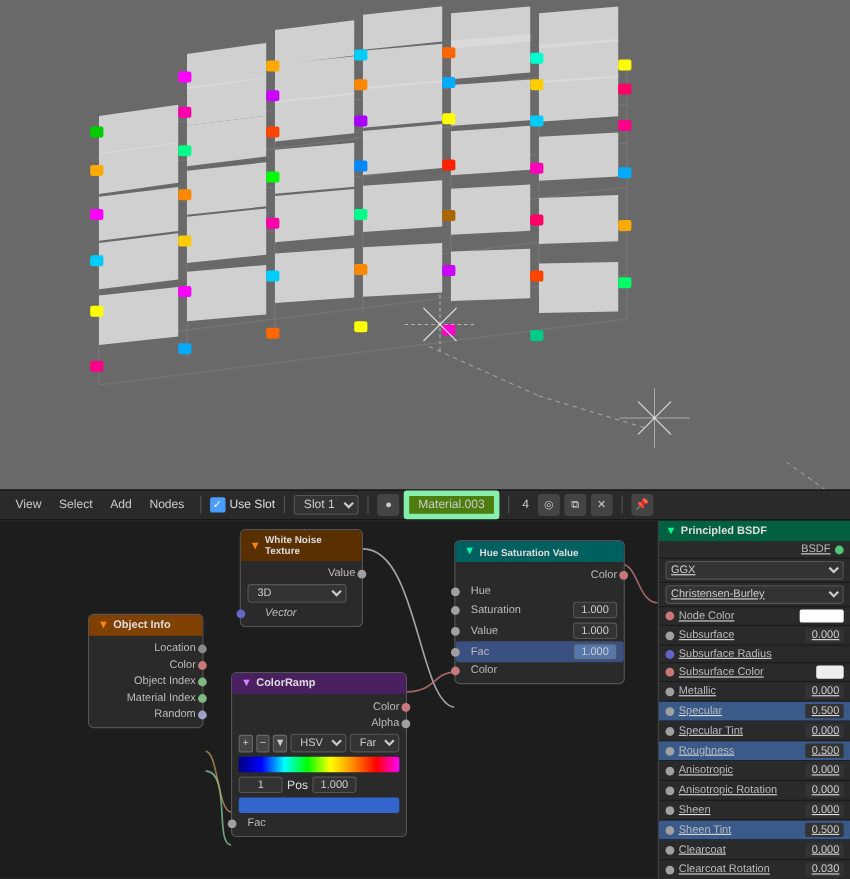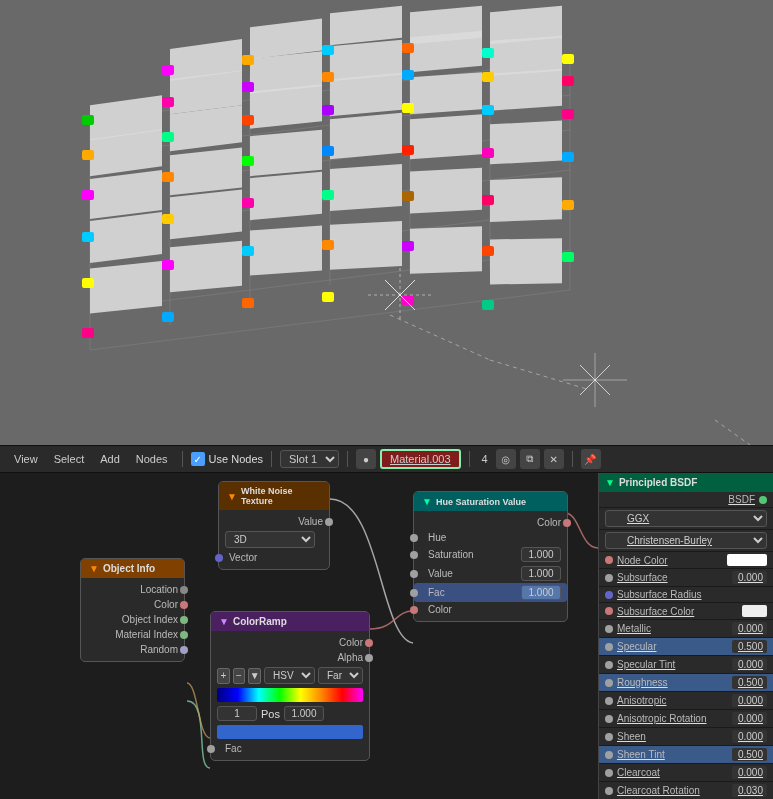--- a/index.html
+++ b/index.html
@@ -55,22 +55,22 @@
       display: flex; align-items: center; justify-content: center;
       font-size: 10px; color: white;
     }
 
     .slot-dropdown {
       background: #333; color: #ccc; border: 1px solid #555;
       border-radius: 3px; padding: 1px 4px; font-size: 11px;
     }
 
     .material-name {
-      background: #7f1d1d; color: #ccc; border: 2px solid #86efac;
-      border-radius: 3px; padding: 2px 8px; font-size: 11px; text-decoration: underline;
+      background: #4d7c0f; color: #ccc; border: 5px solid #86efac;
+      border-radius: 3px; padding: 2px 8px; font-size: 11px;
     }
 
     .node-count {
       color: #ccc; font-size: 11px; padding: 0 4px;
     }
 
     .icon-btn {
       width: 20px; height: 20px; background: #444; border-radius: 3px;
       display: flex; align-items: center; justify-content: center;
       cursor: pointer; font-size: 10px; color: #ccc;
@@ -176,21 +176,21 @@
     }
     .color-swatch {
       width: 40px; height: 12px; border-radius: 2px;
       background: white;
     }
     .color-swatch-subsurface {
       background: #eee;
     }
     .dropdown-field {
       background: #333; border: 1px solid #555; border-radius: 3px;
-      color: #ccc; font-size: 10px; padding: 1px 17px; width: 100%;
+      color: #ccc; font-size: 10px; padding: 1px 0; width: 100%;
     }
 
     
     .dim-dropdown {
       background: #333; color: #ccc; border: 1px solid #555;
       border-radius: 3px; font-size: 10px; padding: 1px 4px;
       width: 80px;
     }
 
     
@@ -356,21 +356,21 @@
 </div>
 
 <div id="top-menu" style="position:relative; top:0; height:28px; background:#2a2a2a; border-top:1px solid #111; border-bottom:1px solid #111; display:flex; align-items:center; gap:4px; padding:0 8px; z-index:10;">
   <div class="menu-item">View</div>
   <div class="menu-item">Select</div>
   <div class="menu-item">Add</div>
   <div class="menu-item">Nodes</div>
   <div class="separator"></div>
   <div class="use-nodes-check">
     <div class="checkbox-blue">✓</div>
-    <span>Use Nodes</span>
+    <span>Use Slot</span>
   </div>
   <div class="separator"></div>
   <select class="slot-dropdown">
     <option>Slot 1</option>
   </select>
   <div class="separator"></div>
   <div class="icon-btn">●</div>
   <span class="material-name">Material.003</span>
   <div class="separator"></div>
   <span class="node-count">4</span>
@@ -435,21 +435,21 @@
         <span class="node-row-label">Value</span>
         <span class="socket" style="background:#a0a0a0; position:absolute; right:-4px; width:8px; height:8px;"></span>
       </div>
       <div class="node-row">
         <select class="dim-dropdown" style="width:90px; font-size:10px;">
           <option>3D</option>
         </select>
       </div>
       <div class="node-row">
         <span class="socket" style="background:#6464c8; position:absolute; left:-4px; width:8px; height:8px;"></span>
-        <span class="node-row-label-left" style="margin-left:4px;">Vector</span>
+        <span class="node-row-label-left" style="margin-left:16px;font-style:italic;">Vector</span>
       </div>
     </div>
   </div>
 
   <div class="node" style="left:413px; top:18px; width:155px; background:#2a2a2a; border:1px solid #555;">
     <div class="node-header header-teal">
       <span style="color:#00ffaa; font-size:10px;">▼</span>
       <span style="font-size:9px;">Hue Saturation Value</span>
     </div>
     <div class="node-body">

